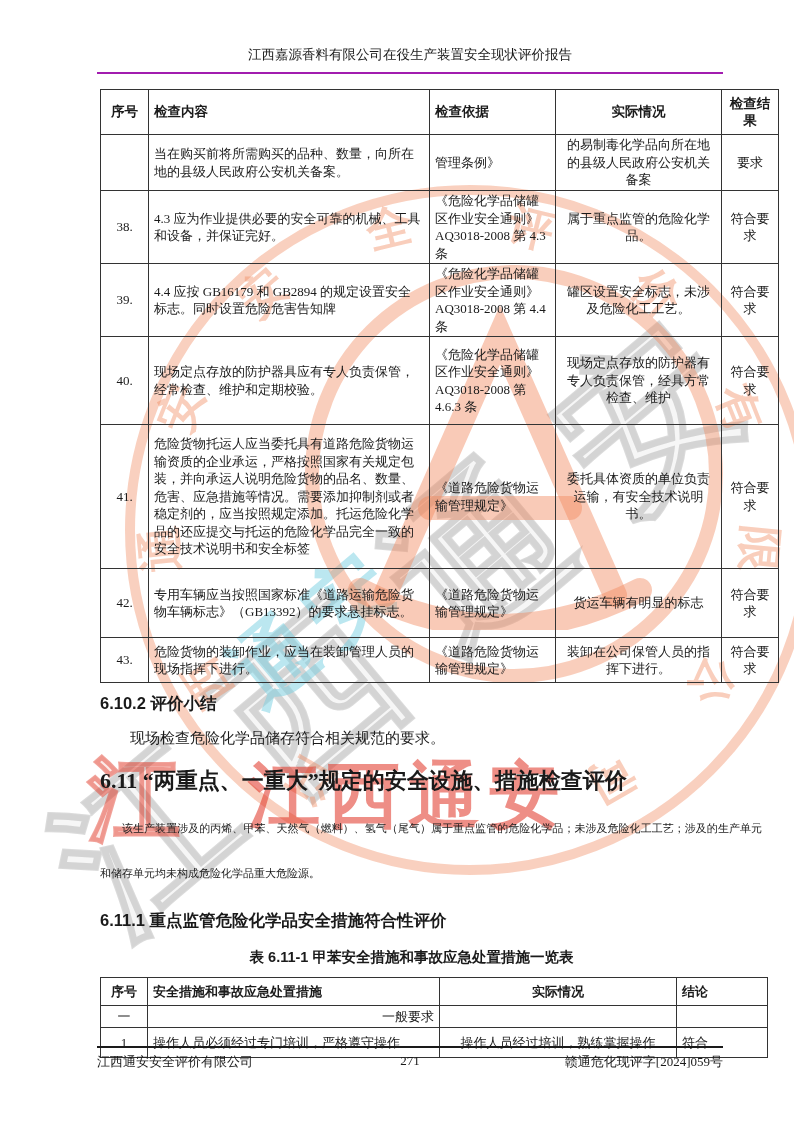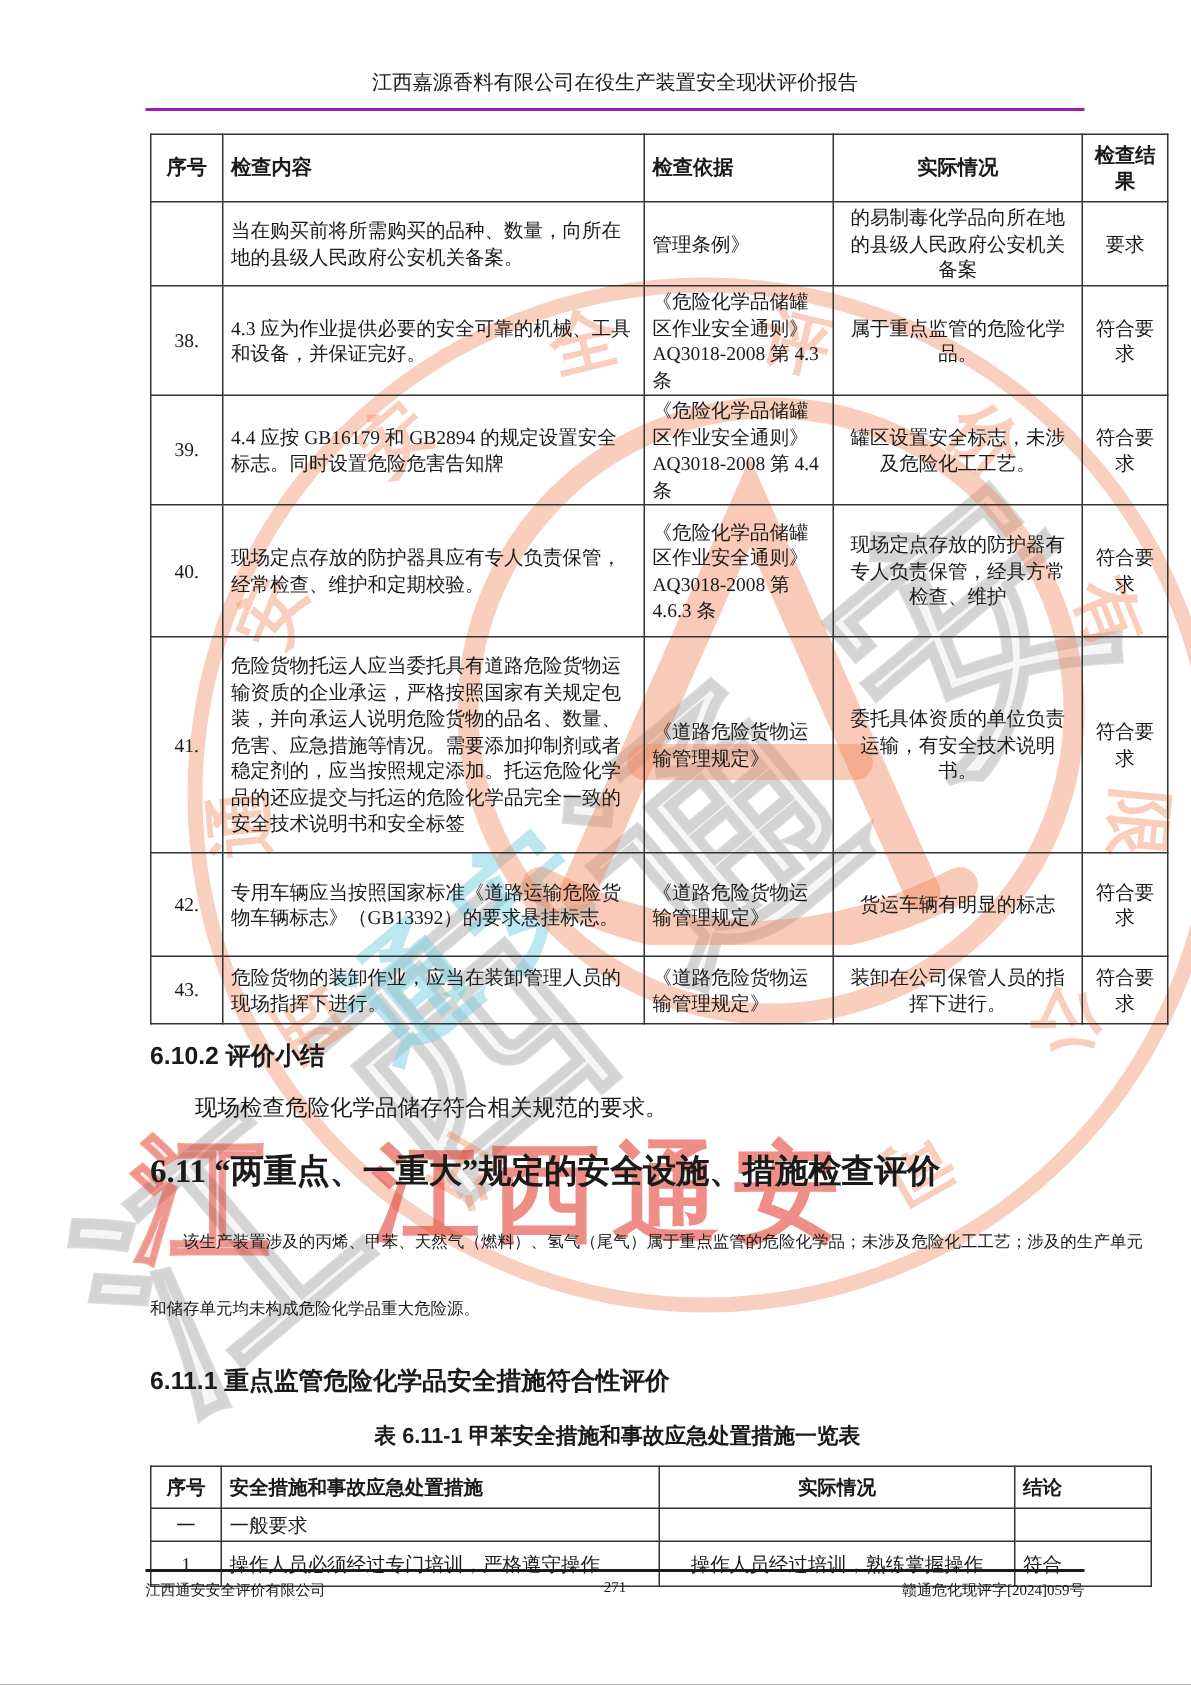--- a/index.html
+++ b/index.html
@@ -113,27 +113,27 @@
     text-align:center;
     font-family:"Liberation Sans", sans-serif;
     font-size:14.5px;font-weight:bold;
   }
   .t2{width:623px;margin-top:10px;}
   .t2 .c2-no{width:36px;text-align:center;}
   .t2 .c2-measure{width:281px;text-align:left;}
   .t2 .c2-actual{width:226px;text-align:center;}
   .t2 .c2-conclusion{width:80px;text-align:left;}
   .t2 thead td{font-weight:bold;text-align:center;font-family:"Liberation Sans", sans-serif;}
-  .t2 .center{text-align:left;}
+  .t2 .center{text-align:right;}
   .doc-footer{
     position:absolute;left:97px;top:1046px;width:626px;
     border-top:2px solid #1a1a1a;
     padding-top:5px;
     display:flex;justify-content:space-between;align-items:baseline;
-    font-size:10px;
+    font-size:13px;
     gap:44px;
   }
   .doc-footer .pagenum{position:absolute;left:0;right:0;text-align:center;}
 </style>
 </head>
 <body>
 
 <div class="page">
 
   <div class="wm">

